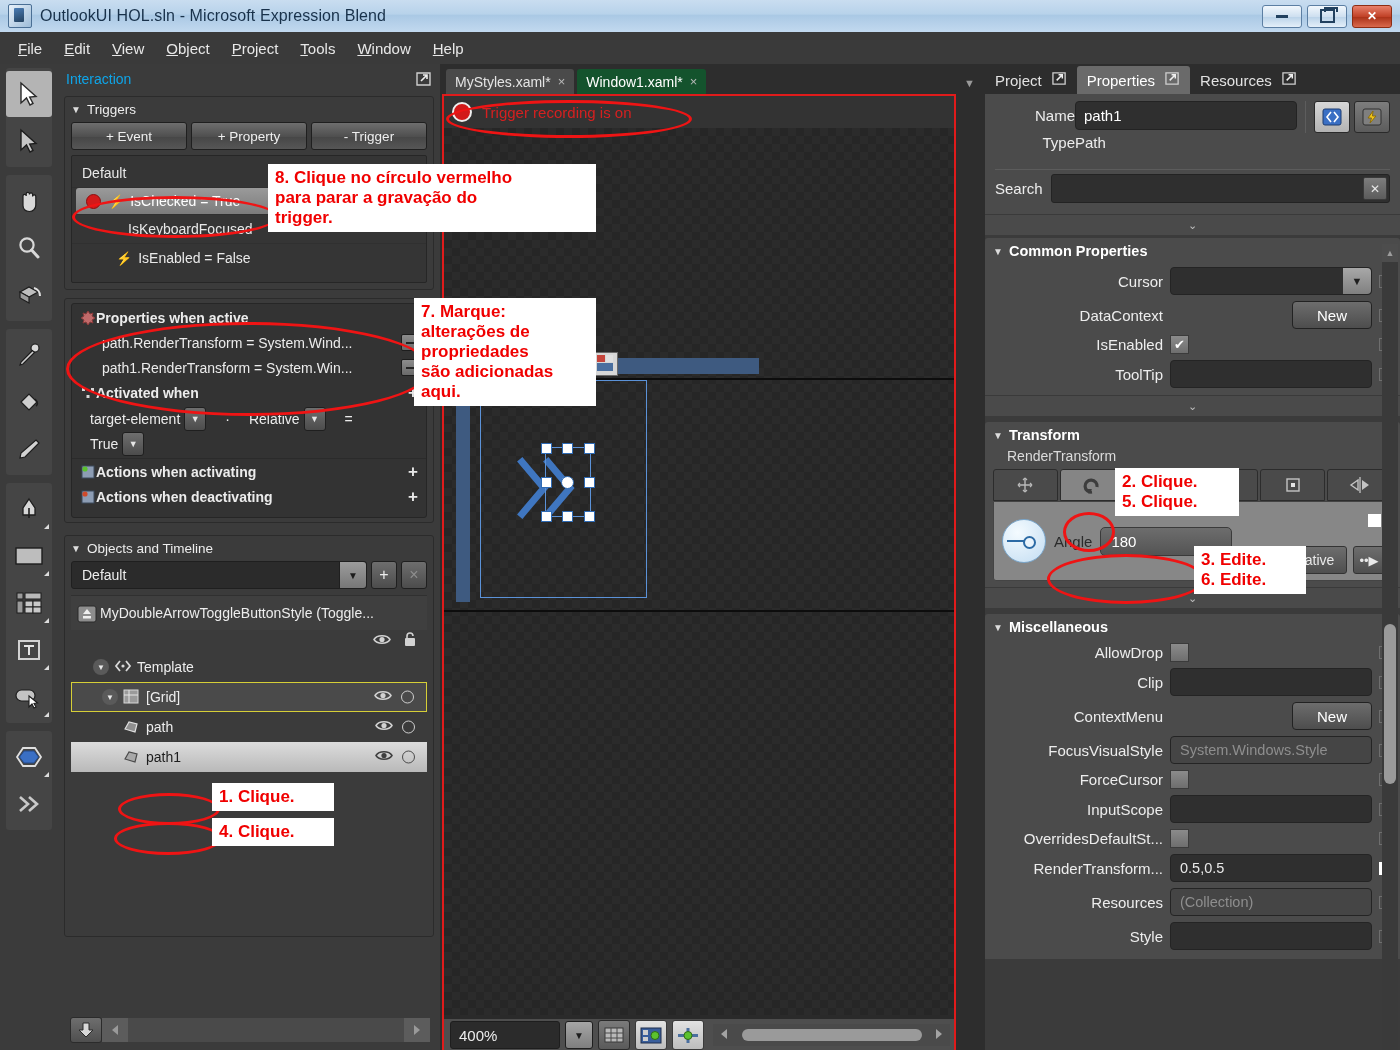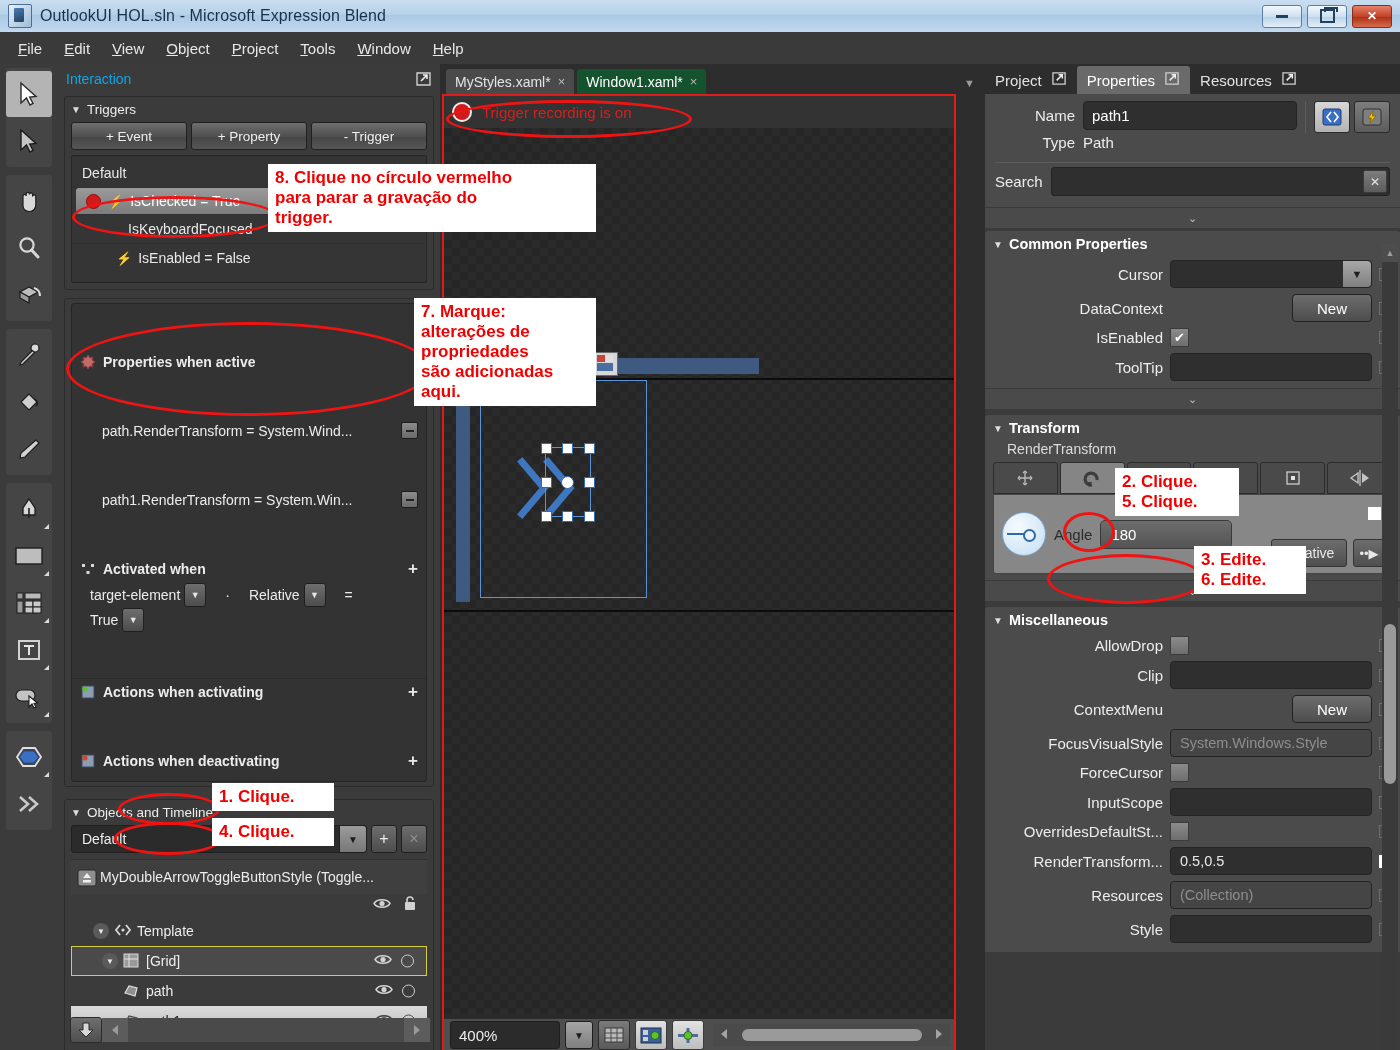--- a/index.html
+++ b/index.html
@@ -55,21 +55,21 @@
   .gbtn{flex:1;height:26px;border-radius:3px;border:1px solid #1f1f1f;
     background:linear-gradient(to bottom,#6e6e6e,#4f4f4f 52%,#464646 53%,#565656);
     color:#efefef;font-size:13.5px;display:flex;align-items:center;justify-content:center;}
   .listbox{margin:0 6px 6px 6px;background:#353535;border:1px solid #262626;border-radius:2px;padding:3px 0 10px 0;}
   .litem{height:28px;display:flex;align-items:center;padding-left:10px;font-size:14px;color:#e9e9e9;
     border-bottom:1px solid #303030;}
   .litem.sel{background:linear-gradient(to bottom,#9a9a9a,#7c7c7c);color:#fff;margin:0 4px;border-radius:3px;height:26px;}
   .redrec{width:13px;height:13px;border-radius:50%;background:#d21a1a;border:1px solid #8e0d0d;margin-right:7px;flex:none;}
   .bolt{color:#f0c419;font-size:13px;margin-right:6px;}
   .subbox{margin:0 6px 6px 6px;background:#333333;border:1px solid #262626;border-radius:3px;padding:2px 0 8px 0;}
-  .srow{display:flex;align-items:center;padding:4px 8px;font-size:14px;color:#ececec;gap:7px;margin-top:44px;}
+  .srow{display:flex;align-items:center;padding:4px 8px;font-size:14px;color:#ececec;}
   .srow.hdr{font-weight:bold;}
   .plus{margin-left:auto;color:#e8e8e8;font-size:17px;font-weight:bold;line-height:1;}
   .minusbtn{margin-left:auto;width:15px;height:15px;border:1px solid #1d1d1d;border-radius:2px;
     background:linear-gradient(to bottom,#8c8c8c,#6a6a6a);display:flex;align-items:center;justify-content:center;}
   .minusbtn i{display:block;width:8px;height:2px;background:#242424;}
   .prop-line{font-size:14px;color:#ececec;}
   .actwhen{display:flex;flex-wrap:wrap;align-items:center;gap:19px;padding:3px 8px 3px 18px;}
   .combo{display:inline-flex;align-items:center;height:22px;border-radius:3px;}
   .combo .lbl{font-size:14px;color:#ececec;padding-right:4px;}
   .combo .arw{width:20px;height:22px;border:1px solid #1f1f1f;border-radius:3px;
@@ -135,21 +135,21 @@
     border-radius:0 3px 3px 0;margin-bottom:4px;font-size:13px;
     writing-mode:vertical-rl;}
   .sidetab.active{background:#9b9b9b;color:#1c1c1c;}
 
   
   .rightdock{position:absolute;left:985px;top:64px;width:415px;height:986px;background:#3b3b3b;}
   .rtabs{height:30px;display:flex;align-items:flex-end;background:#2d2d2d;}
   .rtab{height:28px;display:flex;align-items:center;gap:10px;padding:0 10px;font-size:15px;color:#e2e2e2;}
   .rtab.active{background:#6a6a6a;border-radius:3px 3px 0 0;color:#fff;}
   .idblock{background:#4b4b4b;margin:0;padding:7px 10px 9px 10px;}
-  .idrow{display:flex;align-items:center;gap:8px;margin-bottom:4px;}
+  .idrow{display:flex;align-items:center;gap:0;margin-bottom:4px;}
   .idlbl{width:80px;text-align:right;font-size:15px;color:#ededed;}
   .idfld{flex:1;height:27px;background:#2f2f2f;border:1px solid #232323;border-radius:4px;
     color:#fff;font-size:15px;display:flex;align-items:center;padding-left:8px;}
   .idtype{font-size:15px;color:#ededed;}
   .idbtns{display:flex;gap:4px;border-left:1px solid #5d5d5d;padding-left:8px;}
   .idbtn{width:34px;height:30px;border:1px solid #2a2a2a;border-radius:3px;
     background:linear-gradient(to bottom,#7d7d7d,#5c5c5c);display:flex;align-items:center;justify-content:center;}
   .idbtn.on{background:linear-gradient(to bottom,#d7d7d7,#b3b3b3);}
   .searchrow{display:flex;align-items:center;gap:8px;padding:4px 10px 2px 10px;background:#4b4b4b;}
   .searchlbl{font-size:15px;color:#ededed;}
@@ -717,21 +717,21 @@
               </svg>
           </div>
           <div class="idbtn">
             <svg width="20" height="18" viewBox="0 0 20 18">
                 <rect x="1" y="1" width="18" height="16" rx="2" fill="#7f7f7f" stroke="#303030"></rect>
                 <path d="M11 3 L6 10 L9.5 10 L8 15 L14 8 L10.5 8 Z" fill="#f0c419" stroke="#8a6c0e"></path>
               </svg>
           </div>
         </div>
       </div>
-      <div class="searchrow" style="padding-left:0;padding-right:0;margin-top:7px;border-top:1px solid #5c5c5c;">
+      <div class="searchrow" style="padding-left:0;padding-right:0;margin-top:14px;border-top:1px solid #5c5c5c;">
         <span class="searchlbl">Search</span>
         <span class="searchfld">
           <span class="searchx">✕</span>
         </span>
       </div>
     </div>
 
     <div class="chev">⌄</div>
 
     <div class="sect">

